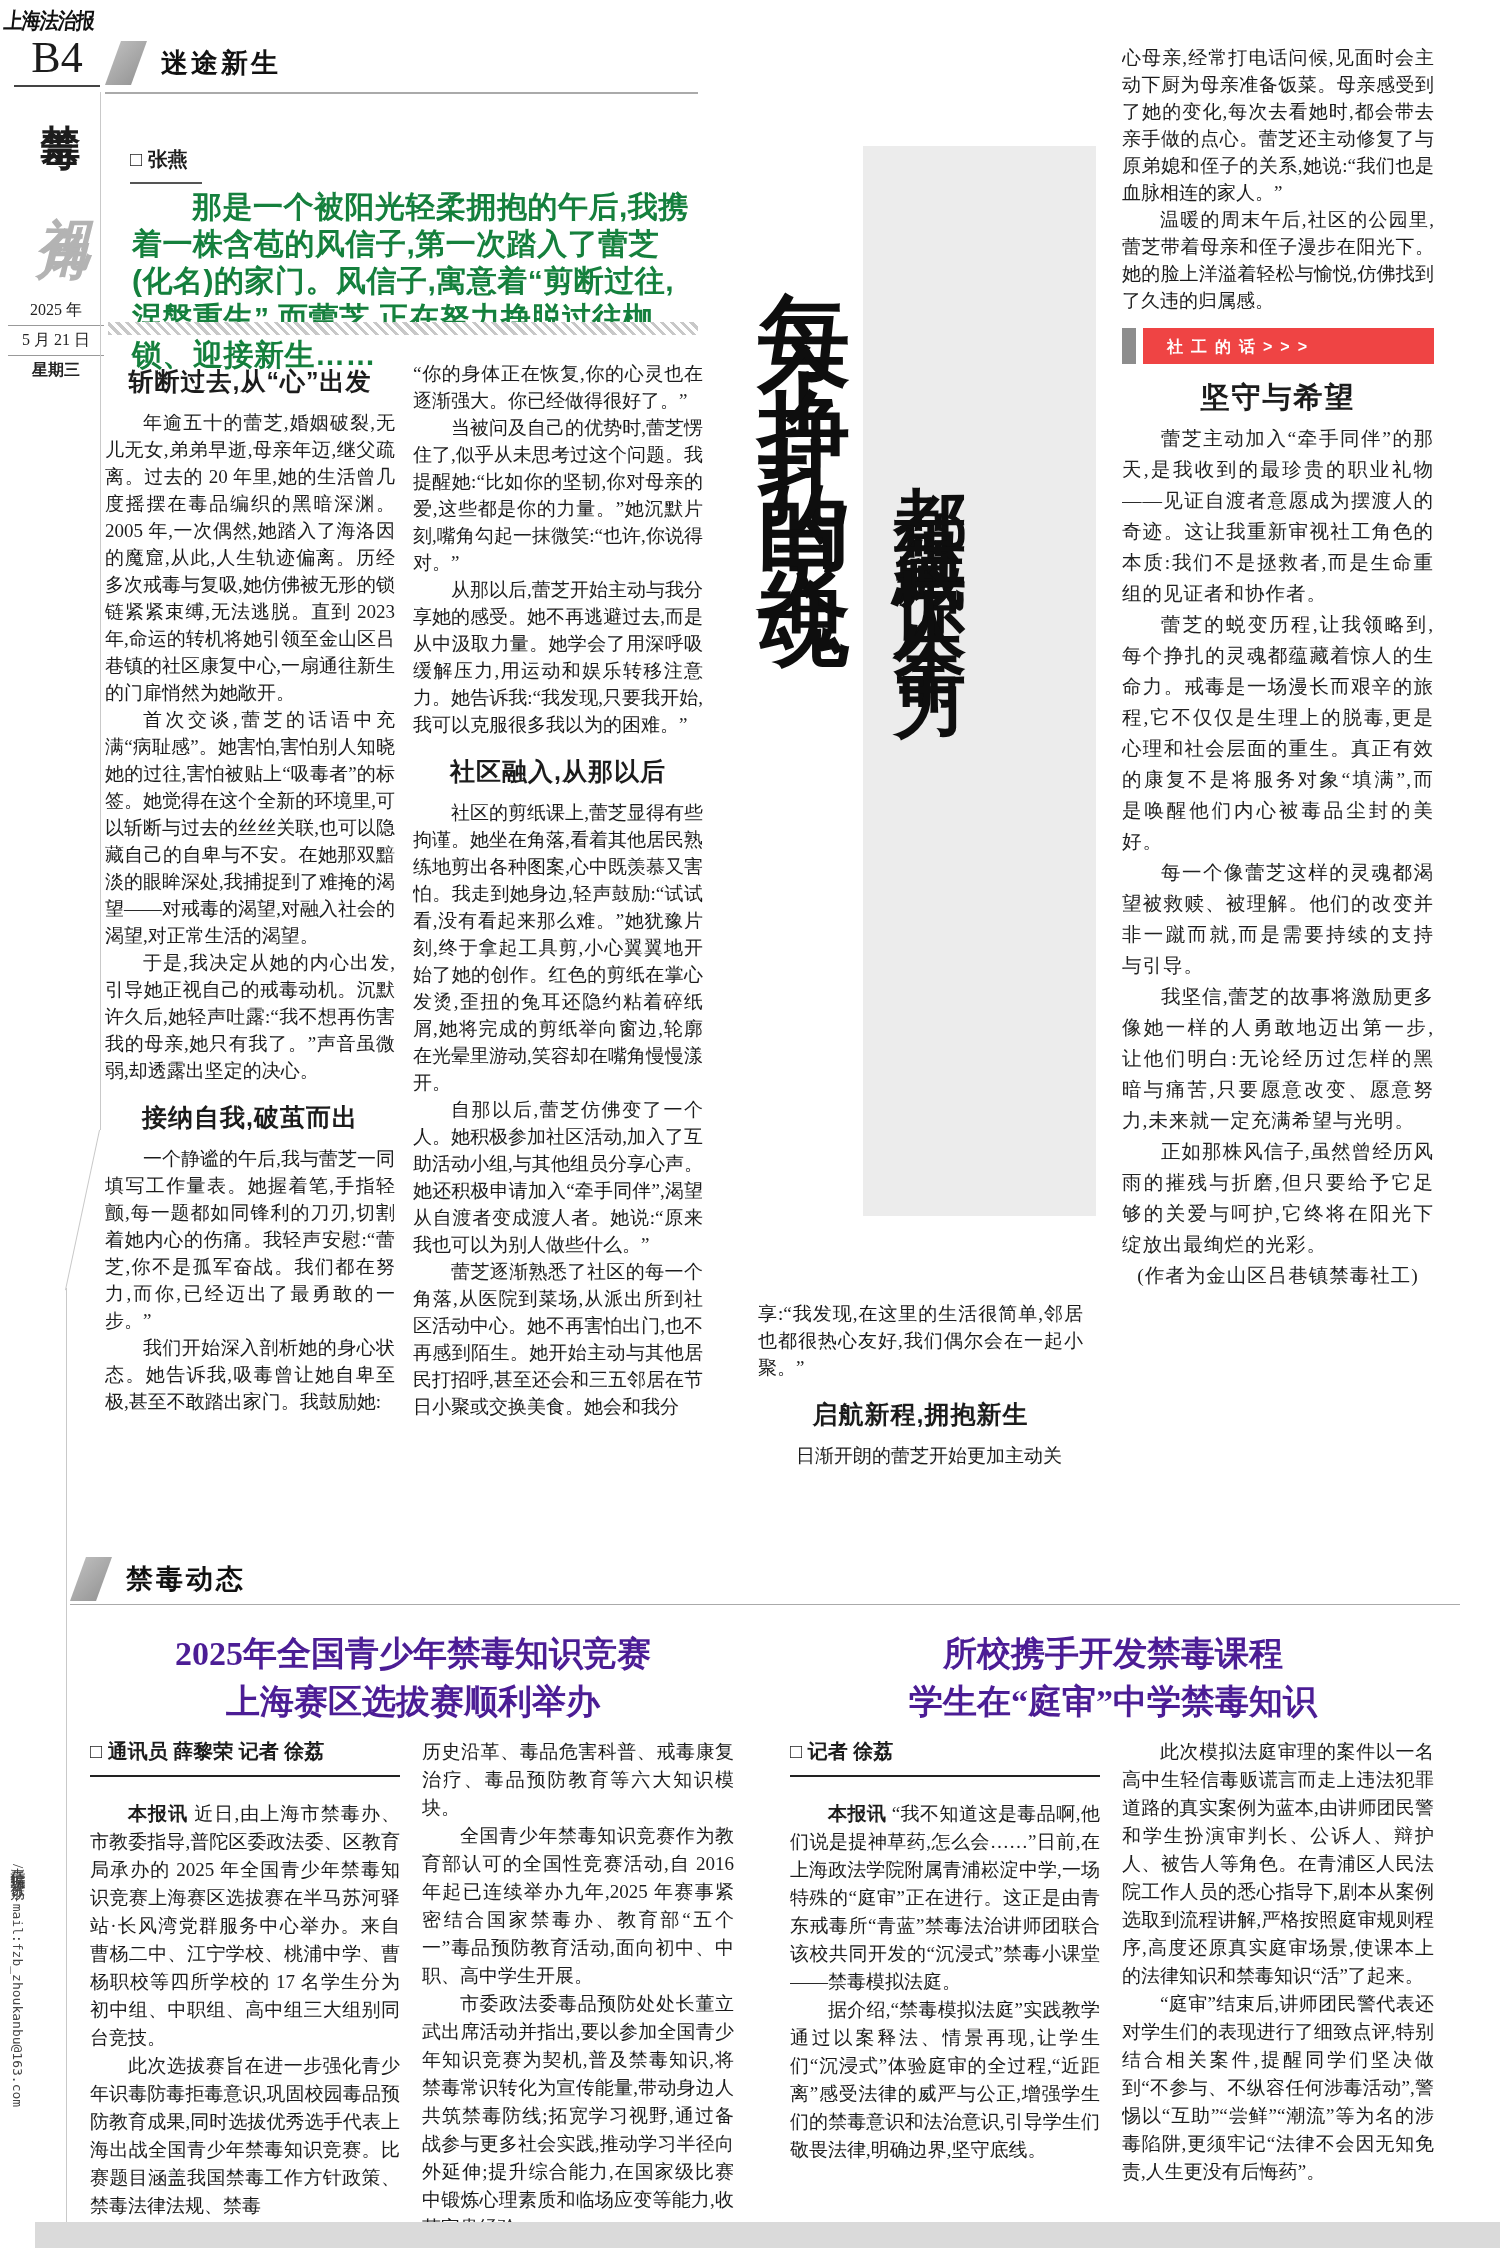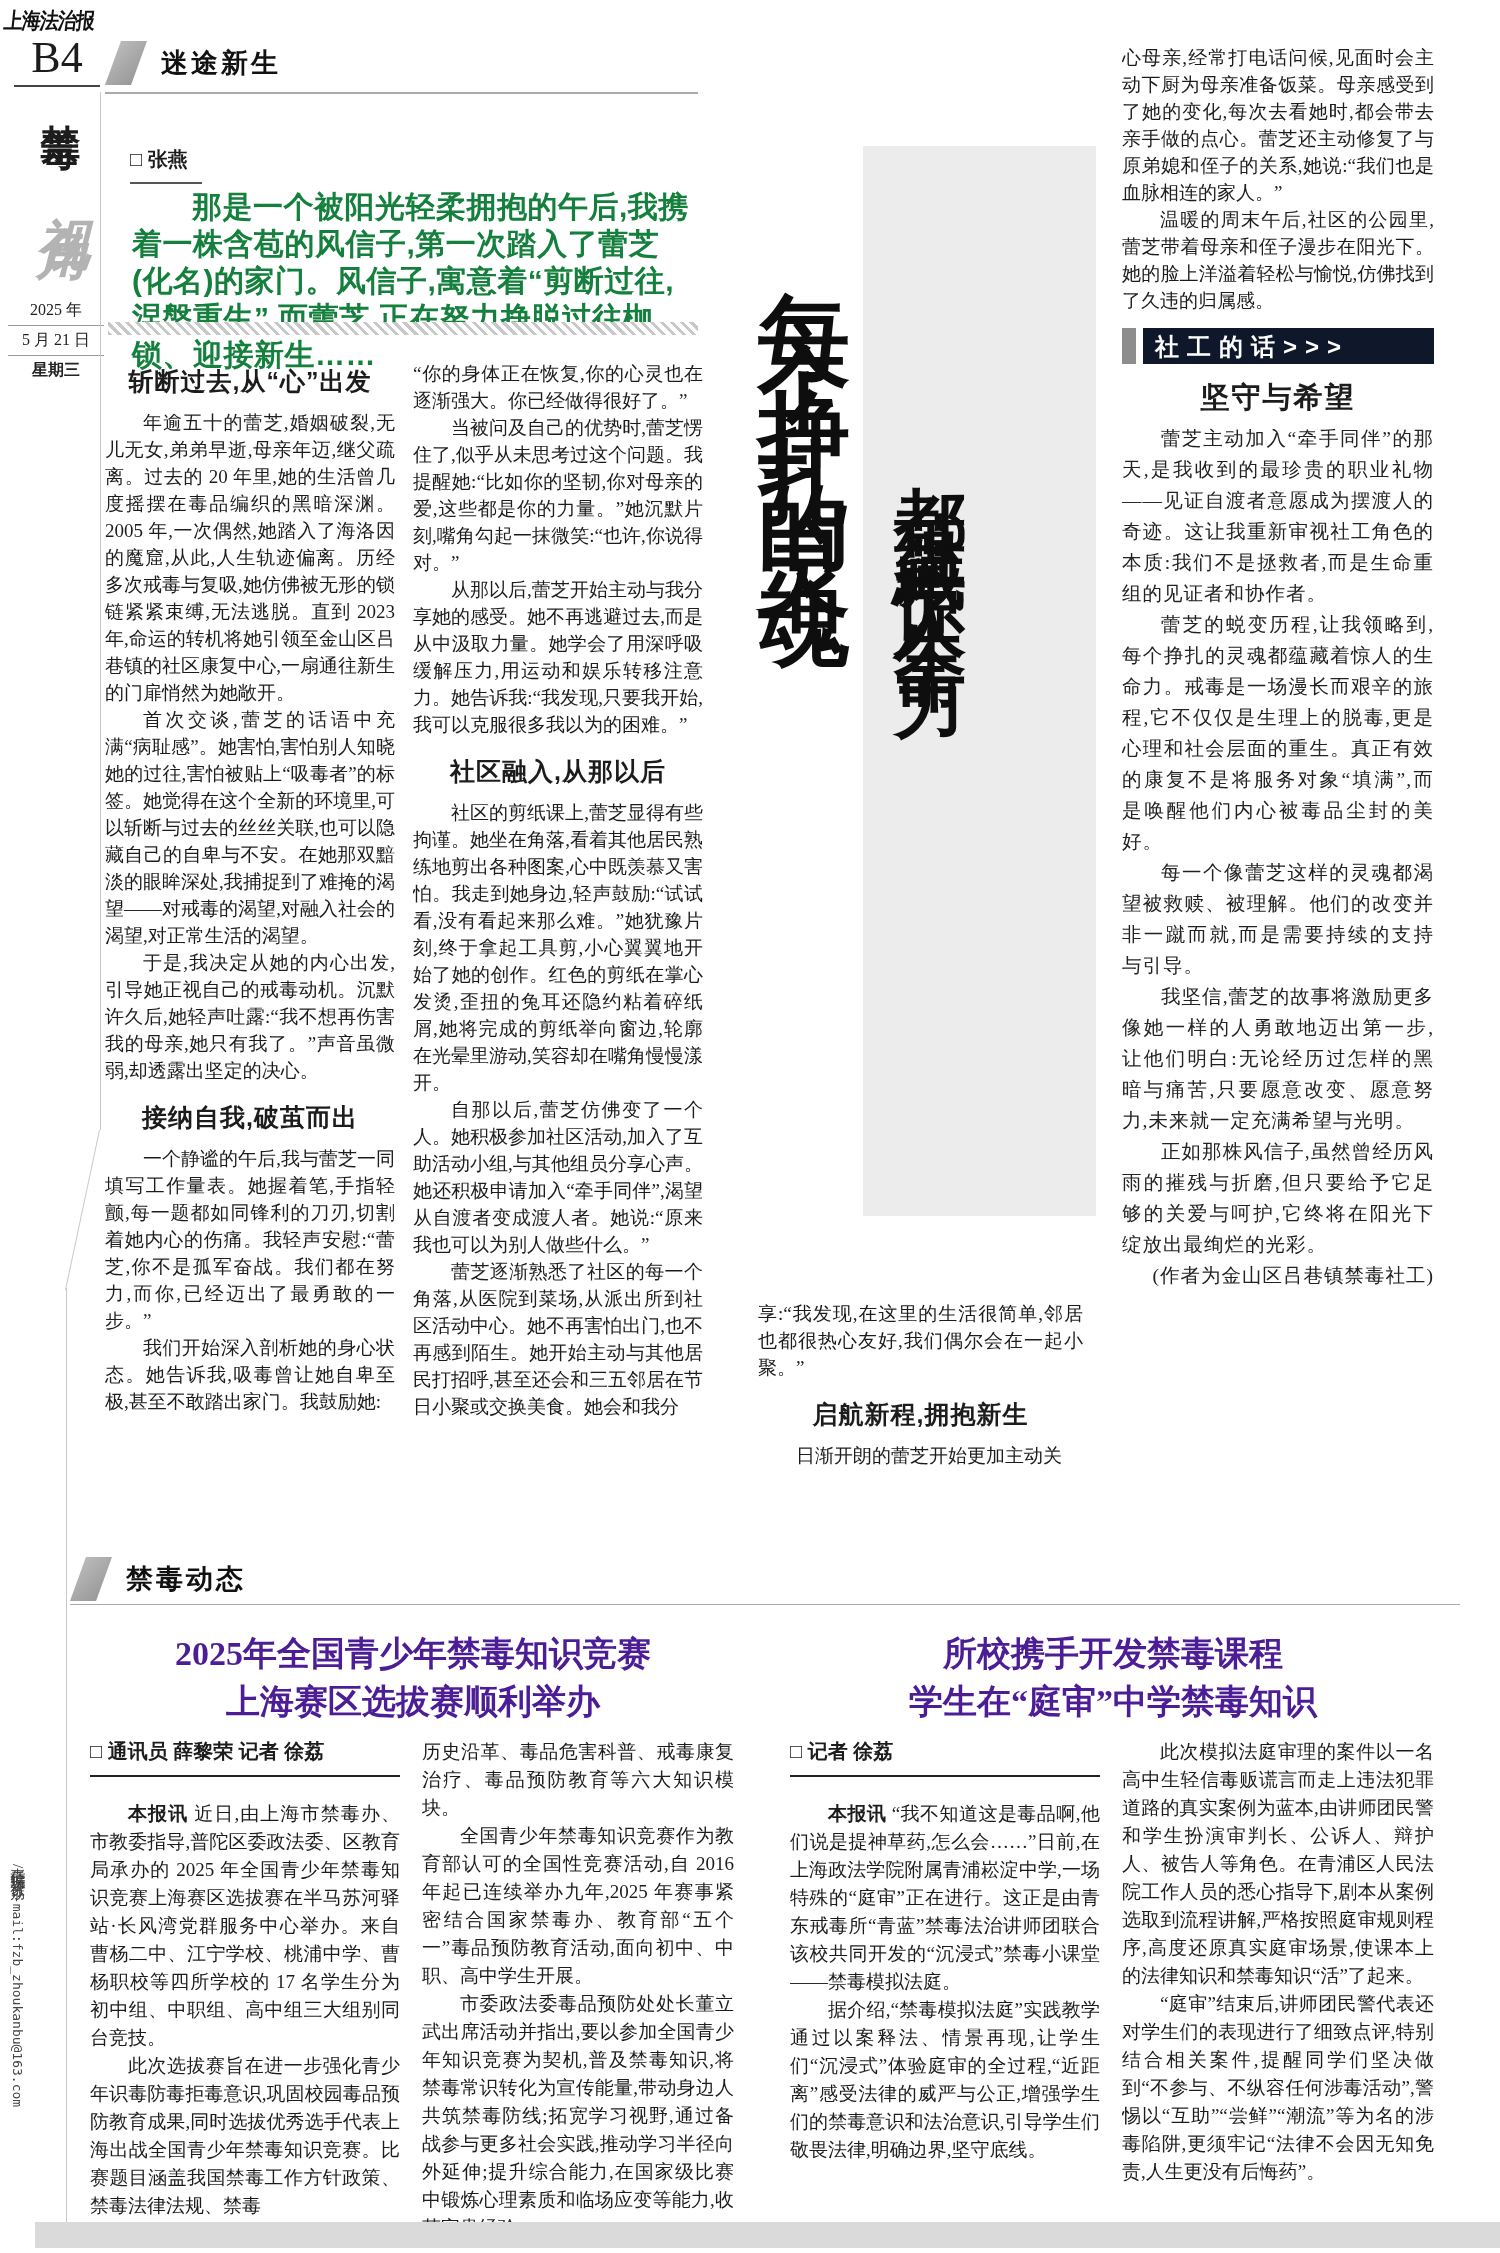--- a/index.html
+++ b/index.html
@@ -50,27 +50,27 @@
   #feat-col3{left:758px;top:1300px;width:325px;height:248px;}
   #feat-col4{left:1122px;top:44px;width:312px;height:1506px;}
   .hl-shade{position:absolute;left:863px;top:146px;width:233px;height:1070px;background:#ececec;}
   .hl{position:absolute;writing-mode:vertical-rl;text-orientation:upright;font-weight:900;
         font-family:"Liberation Serif","DejaVu Serif",serif;color:#0e0e0e;}
   #hl1{left:742px;top:218px;font-size:92px;letter-spacing:.52em;}
   #hl2{left:882px;top:428px;font-size:72px;letter-spacing:.36em;}
   
   .sw-banner{display:flex;height:36px;margin:14px 0 0;}
   .sw-banner .blk{width:14px;background:#8d8d8d;margin-right:7px;}
-  .sw-banner .bar{flex:1;background:#0f172a;color:#fff;display:flex;align-items:center;
-        font-family:"Liberation Sans",sans-serif;font-weight:700;font-size:24px;
-        letter-spacing:8px;padding-left:12px;}
+  .sw-banner .bar{flex:1;background:#ef4444;color:#fff;display:flex;align-items:center;
+        font-family:"Liberation Sans",sans-serif;font-weight:700;font-size:16px;
+        letter-spacing:8px;padding-left:24px;}
   .sw-head{font-family:"Liberation Sans",sans-serif;font-weight:700;font-size:29px;text-align:center;
         margin:20px 0 12px;letter-spacing:2px;}
   .kai{font-size:19.5px;line-height:31px;letter-spacing:1px;color:#222;}
-  .kai .i-attrib{text-indent:0;text-align:right;}
+  .kai .i-attrib{text-indent:0;text-align:center;}
   
   .article{position:absolute;width:650px;}
   .article .a-head{font-weight:700;font-size:34px;line-height:48px;text-align:center;
         font-family:"Liberation Serif","DejaVu Serif",serif;color:#4c1d95;margin:8px;}
   .article .byline{position:absolute;left:2px;top:116px;width:310px;
         font-family:"Liberation Sans",sans-serif;font-weight:600;font-size:20px;
         border-bottom:2px solid #222;padding-bottom:10px;}
   .article .ncol{position:absolute;overflow:hidden;font-size:19px;line-height:28px;text-align:justify;}
   .article .ncol p{margin:0;text-indent:2em;}
   .article .ncol .i-p0{text-indent:0;}

